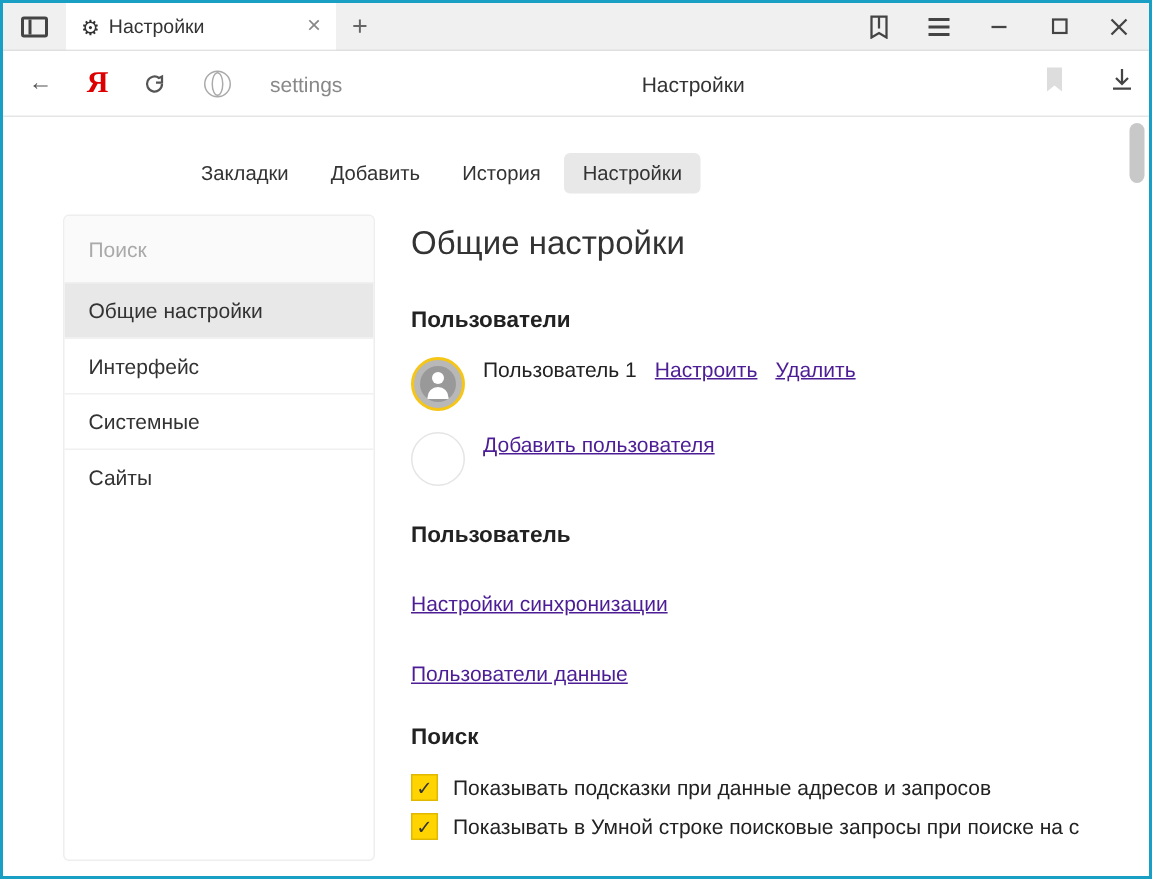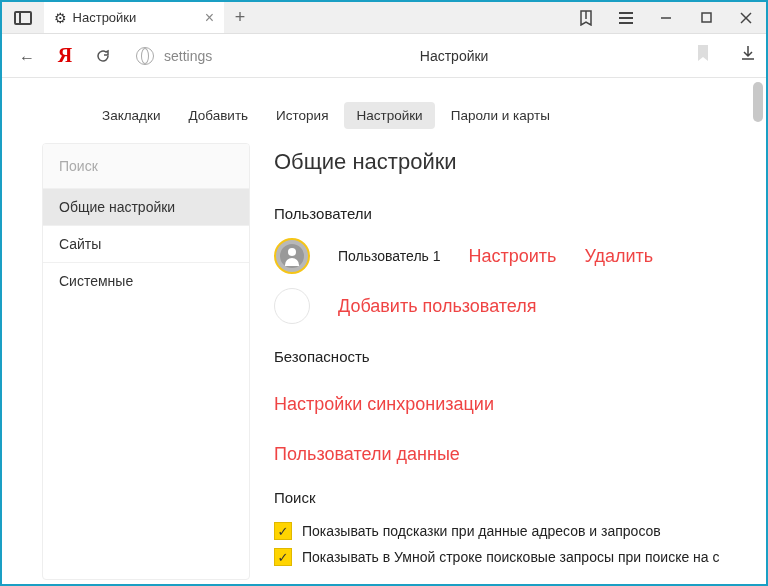--- a/index.html
+++ b/index.html
@@ -20,53 +20,53 @@
   .win-btn { width: 40px; height: 32px; display: flex; align-items: center; justify-content: center; color: #444; cursor: pointer; }
   .bookmark-top { font-size: 16px; }
   .hamburger { display: flex; flex-direction: column; gap: 3px; }
   .hamburger span { width: 14px; height: 2px; background: #444; }
   
   
   .toolbar { height: 44px; display: flex; align-items: center; padding: 0 10px; gap: 8px; border-bottom: 1px solid #e5e5e5; }
   .tbtn { width: 30px; height: 30px; display: flex; align-items: center; justify-content: center; color: #555; font-size: 16px; cursor: pointer; }
   .ya-logo { font-family: Georgia, serif; font-size: 20px; color: #d00; font-weight: bold; }
   .refresh { font-size: 16px; }
-  .omnibox { flex: 1; height: 32px; display: flex; align-items: center; padding: 0 10px; gap: 10px; }
+  .omnibox { flex: 1; height: 32px; display: flex; align-items: center; padding: 0 10px; gap: 26px; }
   .globe { width: 18px; height: 18px; border: 1.5px solid #aaa; border-radius: 50%; display: flex; align-items: center; justify-content: center; }
   .globe::before { content: ""; width: 6px; height: 14px; border: 1.5px solid #aaa; border-radius: 50%; }
   .url { font-size: 14px; color: #888; }
   .page-name { font-size: 14px; color: #333; margin-left: auto; margin-right: auto; }
   .bm-icon { color: #ccc; font-size: 18px; }
   .dl-icon { color: #444; font-size: 18px; margin-left: 12px; }
   
   
-  .tabnav { display: flex; gap: 4px; padding: 24px 0 14px 88px; font-size: 13.5px; align-items: center; }
+  .tabnav { display: flex; gap: 4px; padding: 24px 0 14px 120px; font-size: 13.5px; align-items: center; }
   .tabnav-item { padding: 6px 12px; color: #333; cursor: pointer; border-radius: 4px; }
   .tabnav-item.active { background: #e8e8e8; }
   .content-scroll { position: absolute; right: 3px; top: 80px; width: 10px; height: 40px; background: #c8c8c8; border-radius: 5px; }
   
   
   .main { display: flex; padding: 0 30px 0 40px; gap: 24px; }
   .sidebar { width: 208px; background: #fff; border: 1px solid #eee; border-radius: 4px; overflow: hidden; }
   .sb-search { padding: 14px 16px; color: #aaa; font-size: 14px; background: #fafafa; }
   .sb-item { padding: 10px 16px; font-size: 14px; color: #333; cursor: pointer; border-top: 1px solid #f0f0f0; }
   .sb-item.selected { background: #e8e8e8; }
   .sb-item.highlight { border: 3px solid #d93025; border-radius: 3px; margin: 2px; padding: 7px 13px; }
   
   .content { flex: 1; padding: 6px 0; }
   .h1 { font-size: 22px; color: #333; font-weight: normal; margin-bottom: 30px; }
-  .h2 { font-size: 15px; font-weight: normal; color: #222; margin-bottom: 16px; margin-top: 24px; }
-  .user-row { display: flex; align-items: center; gap: 28px; margin-bottom: 14px; }
+  .h2 { font-size: 15px; font-weight: bold; color: #222; margin-bottom: 16px; margin-top: 24px; }
+  .user-row { display: flex; gap: 12px; margin-bottom: 14px; }
   .avatar { width: 36px; height: 36px; border-radius: 50%; border: 2px solid #f5c518; display: flex; align-items: center; justify-content: center; background: #b8b8b8; }
   .avatar-inner { width: 24px; height: 24px; border-radius: 50%; background: #999; position: relative; }
   .avatar-inner::before { content: ""; position: absolute; top: 4px; left: 8px; width: 8px; height: 8px; background: #fff; border-radius: 50%; }
   .avatar-inner::after { content: ""; position: absolute; bottom: 2px; left: 5px; width: 14px; height: 8px; background: #fff; border-radius: 7px 7px 0 0; }
   .avatar-empty { width: 36px; height: 36px; border-radius: 50%; border: 1.5px solid #e5e5e5; }
   .user-name { font-size: 14px; color: #222; }
-  .link { font-size: 18px; color: #ef4444; cursor: pointer; }
+  .link { font-size: 14px; color: #4c1d95; cursor: pointer; text-decoration: underline; }
   .link-row { margin-bottom: 10px; margin-top: 29px; }
   .cb-row { display: flex; align-items: center; gap: 10px; margin-bottom: 8px; font-size: 14px; color: #222; }
   .cb { width: 18px; height: 18px; background: #ffd400; border: 1px solid #e0b800; display: flex; align-items: center; justify-content: center; font-size: 13px; color: #333; flex-shrink: 0; }
 </style>
 </head>
 <body>
 
 <div class="titlebar">
   <div class="titlebar-left">
     <div class="panel-icon"></div>
@@ -133,50 +133,50 @@
         <path d="M8 1v9m-4-3l4 4 4-4 M2 14h12" fill="none" stroke="#444" stroke-width="1.5"></path>
       </svg>
   </span>
 </div>
 
 <div class="tabnav">
   <div class="tabnav-item">Закладки</div>
   <div class="tabnav-item">Добавить</div>
   <div class="tabnav-item">История</div>
   <div class="tabnav-item active">Настройки</div>
-  <div class="tabnav-item">Пароли и карты</div>
 </div>
 <div class="content-scroll"></div>
 
 <div class="main">
   <div class="sidebar">
     <div class="sb-search">Поиск</div>
     <div class="sb-item selected">Общие настройки</div>
+    <div class="sb-item">Интерфейс</div>
+    <div class="sb-item">Системные</div>
     <div class="sb-item">Сайты</div>
-    <div class="sb-item">Системные</div>
   </div>
 
   <div class="content">
     <div class="h1">Общие настройки</div>
 
     <div class="h2">Пользователи</div>
     <div class="user-row">
       <div class="avatar">
           <div class="avatar-inner"></div>
         </div>
       <span class="user-name">Пользователь 1</span>
       <span class="link">Настроить</span>
       <span class="link">Удалить</span>
     </div>
     <div class="user-row">
       <div class="avatar-empty"></div>
       <span class="link">Добавить пользователя</span>
     </div>
 
-    <div class="h2">Безопасность</div>
+    <div class="h2">Пользователь</div>
     <div class="link-row"><span class="link">Настройки синхронизации</span></div>
     <div class="link-row"><span class="link">Пользователи данные</span></div>
 
     <div class="h2">Поиск</div>
     <div class="cb-row">
       <div class="cb">✓</div>
       <span>Показывать подсказки при данные адресов и запросов</span>
     </div>
     <div class="cb-row">
       <div class="cb">✓</div>

